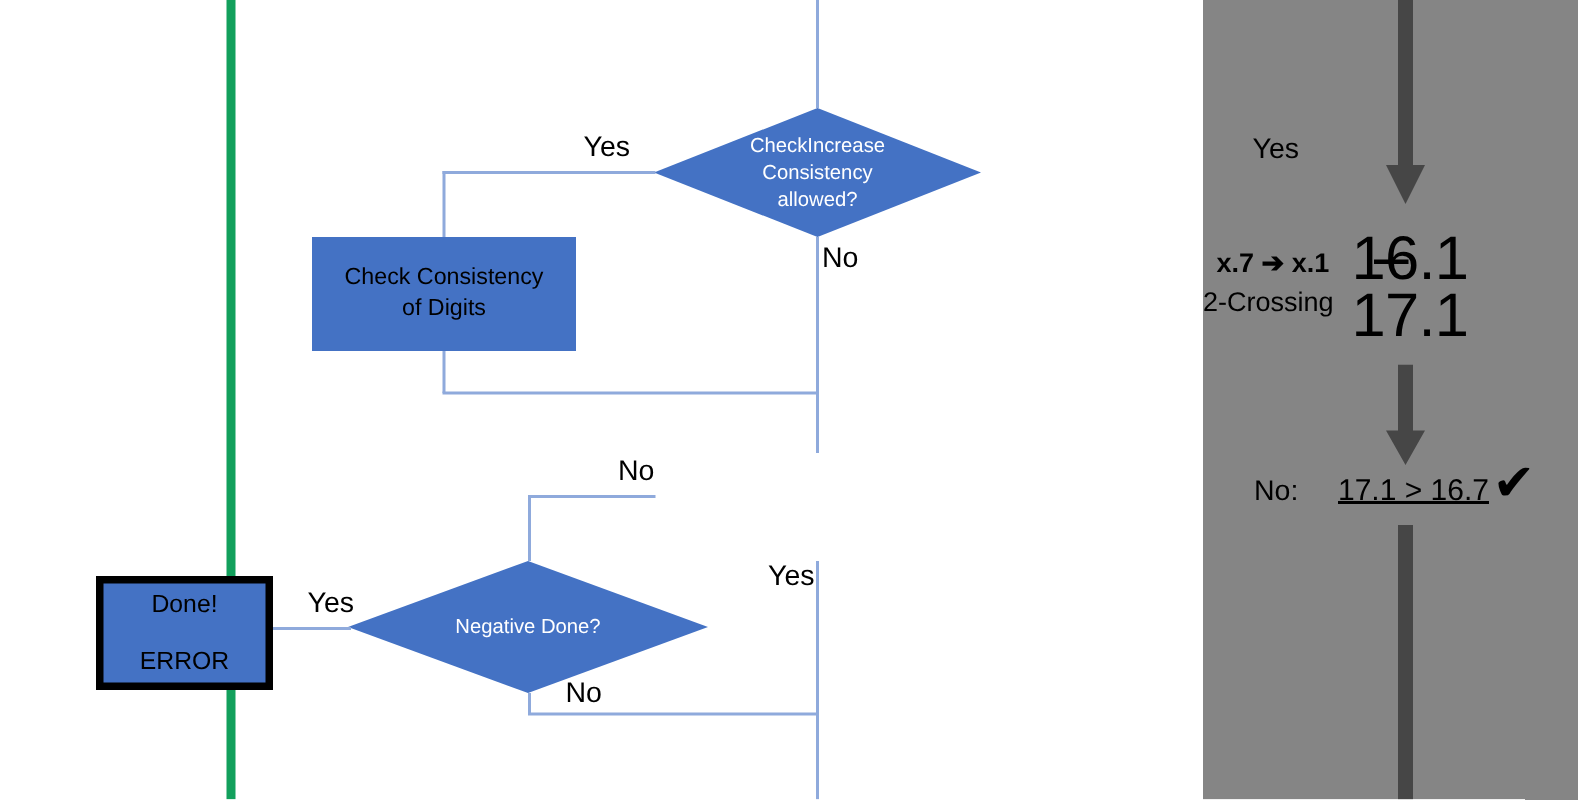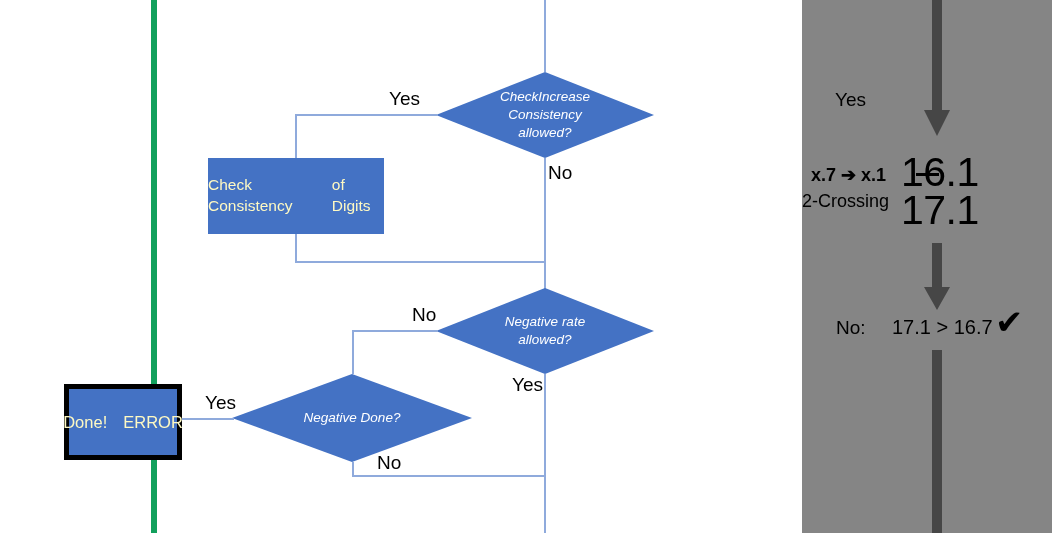--- a/index.html
+++ b/index.html
@@ -29,21 +29,20 @@
   .label {
     position: absolute;
     color: #000000;
     font-size: 19px;
     line-height: 1;
     white-space: nowrap;
   }
 
   .diamond {
     position: absolute;
-    font-style: italic;
   }
   .diamond svg { display: block; }
   .diamond .dtext {
     position: absolute;
     left: 0; top: 0;
     width: 100%; height: 100%;
     display: flex;
     flex-direction: column;
     align-items: center;
     justify-content: center;
@@ -51,24 +50,24 @@
     font-size: 13.5px;
     line-height: 1.32;
     text-align: center;
     pointer-events: none;
   }
 
   .proc-box {
     position: absolute;
     background: #4472c4;
     display: flex;
-    flex-direction: row;
+    flex-direction: column;
     align-items: center;
     justify-content: center;
-    color: #fef9c3;
+    color: #000000;
     text-align: left;
     line-height: 1.35;
   }
   .proc-box.thick { border: 5px solid #000000; }
 
   .green-line {
     position: absolute;
     background: #12a05c;
   }
 
@@ -135,29 +134,20 @@
   <div class="label" style="left:389px; top:89px;">Yes</div>
 
   <div class="proc-box" style="left:208px; top:158px; width:176px; height:76px; font-size:15.5px;">
     <span>Check Consistency</span>
     <span>of Digits</span>
   </div>
 
   <div class="conn conn-v" style="left:544px; top:158px; height:144px;"></div>
   <div class="label" style="left:548px; top:163px;">No</div>
 
-  <div class="diamond" style="left:436px; top:288px; width:218px; height:86px;">
-    <svg width="218" height="86" viewBox="0 0 218 86" aria-hidden="true">
-      <polygon points="109,0 218,43 109,86 0,43" fill="#4472C4"></polygon>
-    </svg>
-    <div class="dtext">
-      <span>Negative rate</span>
-      <span>allowed?</span>
-    </div>
-  </div>
 
   <div class="conn conn-h" style="left:352px; top:330px; width:85px;"></div>
   <div class="conn conn-v" style="left:352px; top:330px; height:44px;"></div>
   <div class="label" style="left:412px; top:305px;">No</div>
 
   <div class="conn conn-v" style="left:544px; top:374px; height:159px;"></div>
   <div class="label" style="left:512px; top:375px;">Yes</div>
 
   <div class="diamond" style="left:232px; top:374px; width:240px; height:88px;">
     <svg width="240" height="88" viewBox="0 0 240 88" aria-hidden="true">
@@ -201,19 +191,19 @@
     </div>
     <div class="panel-text big-num" style="left:99px; top:190px;text-align:right;">17.1</div>
 
     <div class="panel-arrow" style="left:122px; top:243px; width:26px; height:67px;">
       <svg width="26" height="67" viewBox="0 0 26 67" aria-hidden="true">
         <polygon points="8,0 18,0 18,44 26,44 13,67 0,44 8,44" fill="#464646"></polygon>
       </svg>
     </div>
 
     <div class="panel-text" style="left:34px; top:318px; font-size:19px;">No:</div>
-    <div class="panel-text" style="left:90px; top:317px; font-size:20px;">17.1 &gt; 16.7</div>
+    <div class="panel-text" style="left:90px; top:317px; font-size:20px;text-decoration:underline;">17.1 &gt; 16.7</div>
     <div class="check-mark" style="left:193px; top:305px;">✔</div>
 
     <div class="panel-arrow" style="left:130px; top:350px; width:10px; height:183px; background:#464646;"></div>
   </div>
 
 </div>
 
 </body></html>

